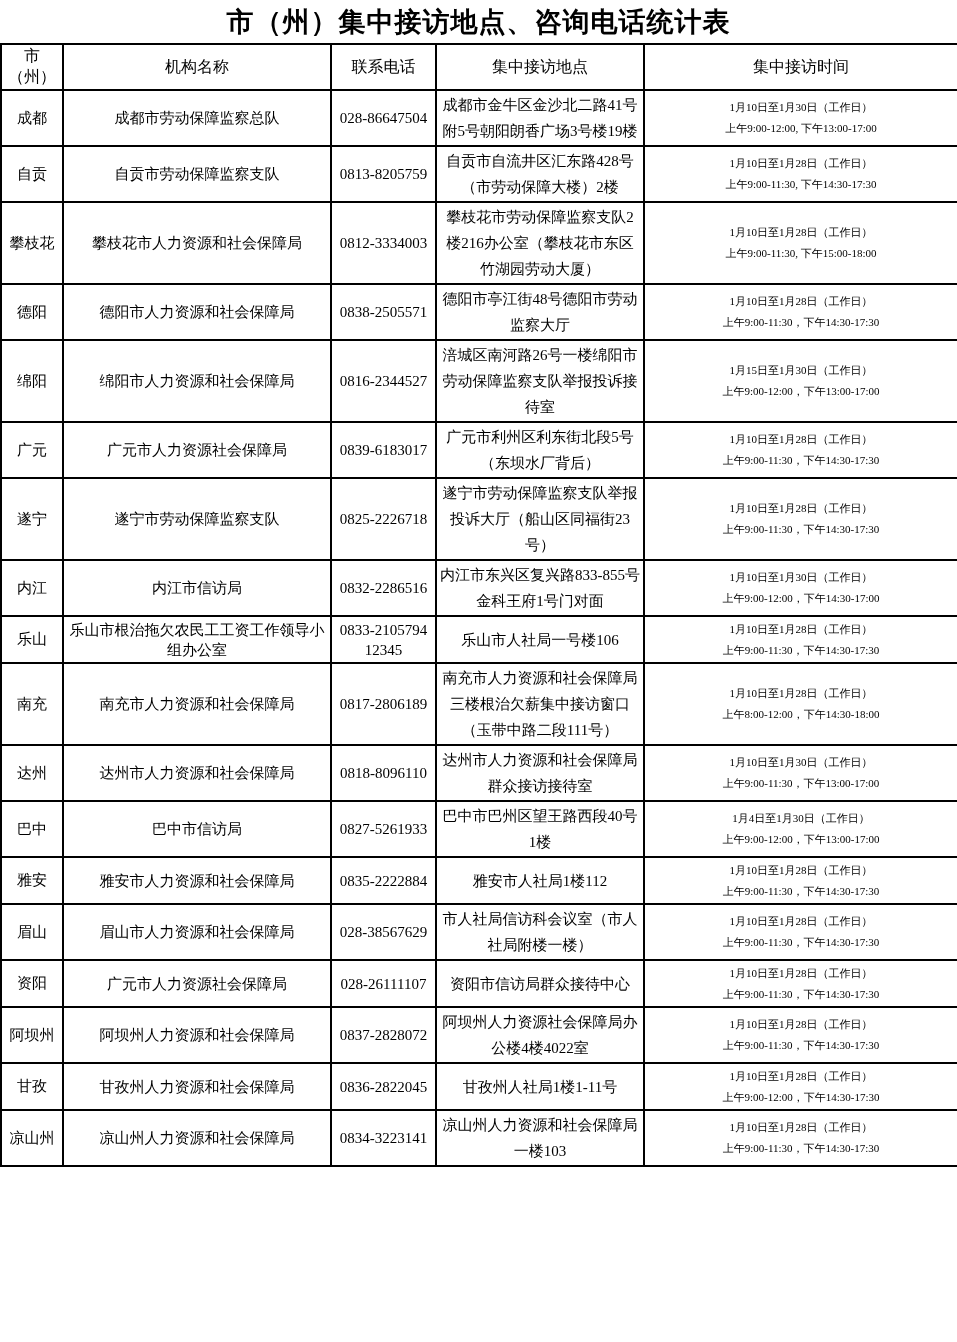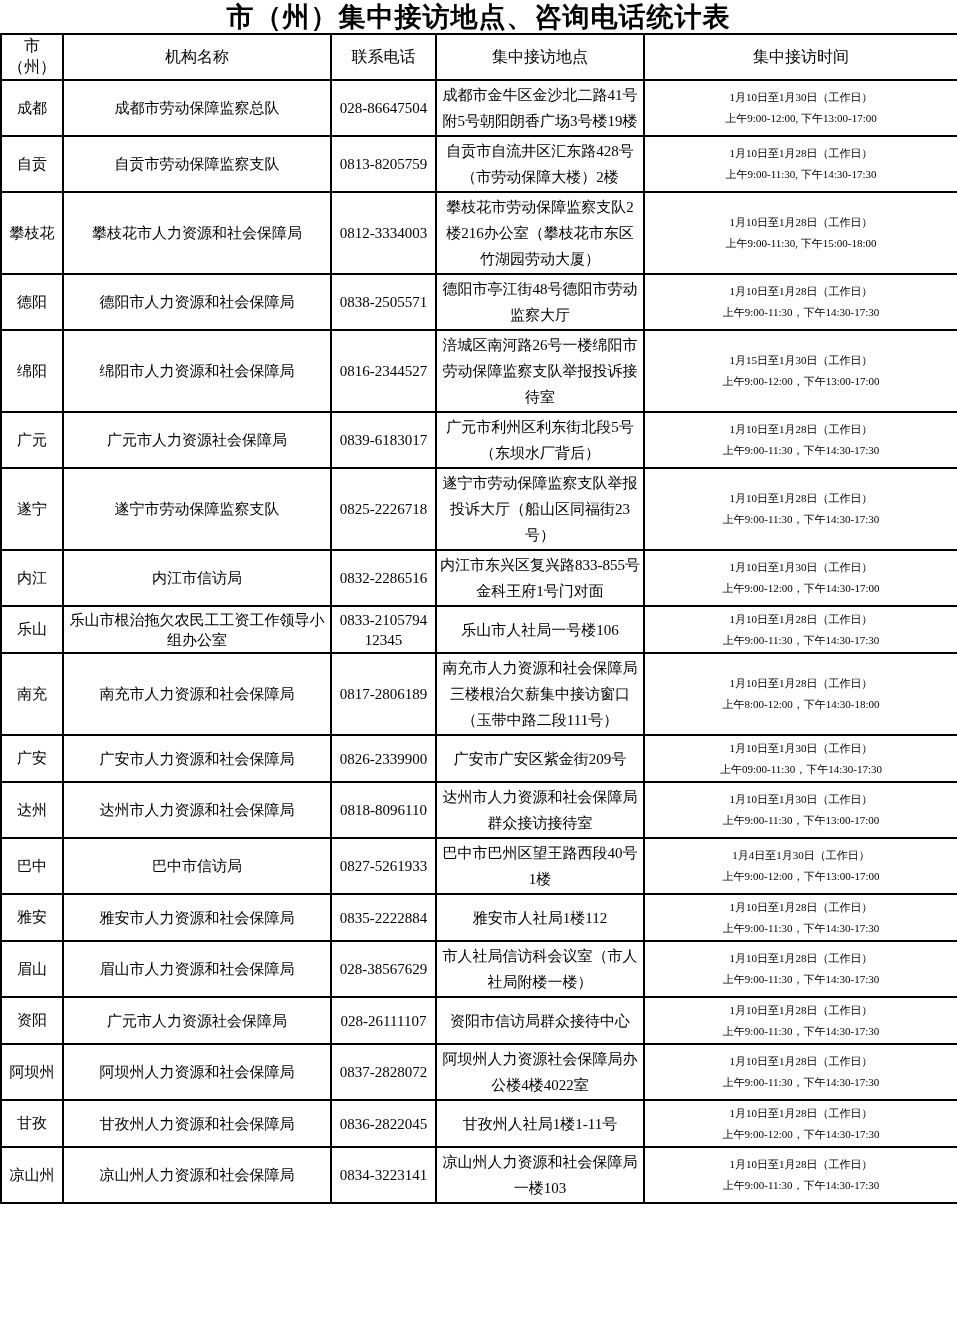--- a/index.html
+++ b/index.html
@@ -11,21 +11,21 @@
     width: 957px;
     height: 1342px;
     font-family: "Liberation Serif", serif;
     color: #000000;
     overflow: hidden;
   }
   .page {
     width: 957px;
   }
   .title {
-    height: 33px;
+    height: 43px;
     display: flex;
     align-items: center;
     justify-content: center;
     font-size: 27px;
     font-weight: bold;
     letter-spacing: 1px;
     box-sizing: border-box;
   }
   table.grid {
     width: 957px;
@@ -169,30 +169,20 @@
           <td data-name="city-cell">南充</td>
           <td data-name="org-cell">南充市人力资源和社会保障局</td>
           <td data-name="phone-cell">0817-2806189</td>
           <td data-name="address-cell">南充市人力资源和社会保障局三楼根治欠薪集中接访窗口（玉带中路二段111号）</td>
           <td data-name="time-cell">
             <div class="date-line" data-name="date-range">1月10日至1月28日（工作日）</div>
             <div class="hours-line" data-name="visit-hours">上午8:00-12:00，下午14:30-18:00</div>
           </td>
         </tr>
         <tr data-name="table-row">
-          <td data-name="city-cell">广安</td>
-          <td data-name="org-cell">广安市人力资源和社会保障局</td>
-          <td data-name="phone-cell">0826-2339900</td>
-          <td data-name="address-cell">广安市广安区紫金街209号</td>
-          <td data-name="time-cell">
-            <div class="date-line" data-name="date-range">1月10日至1月30日（工作日）</div>
-            <div class="hours-line" data-name="visit-hours">上午09:00-11:30，下午14:30-17:30</div>
-          </td>
-        </tr>
-        <tr data-name="table-row">
           <td data-name="city-cell">达州</td>
           <td data-name="org-cell">达州市人力资源和社会保障局</td>
           <td data-name="phone-cell">0818-8096110</td>
           <td data-name="address-cell">达州市人力资源和社会保障局群众接访接待室</td>
           <td data-name="time-cell">
             <div class="date-line" data-name="date-range">1月10日至1月30日（工作日）</div>
             <div class="hours-line" data-name="visit-hours">上午9:00-11:30，下午13:00-17:00</div>
           </td>
         </tr>
         <tr data-name="table-row">

